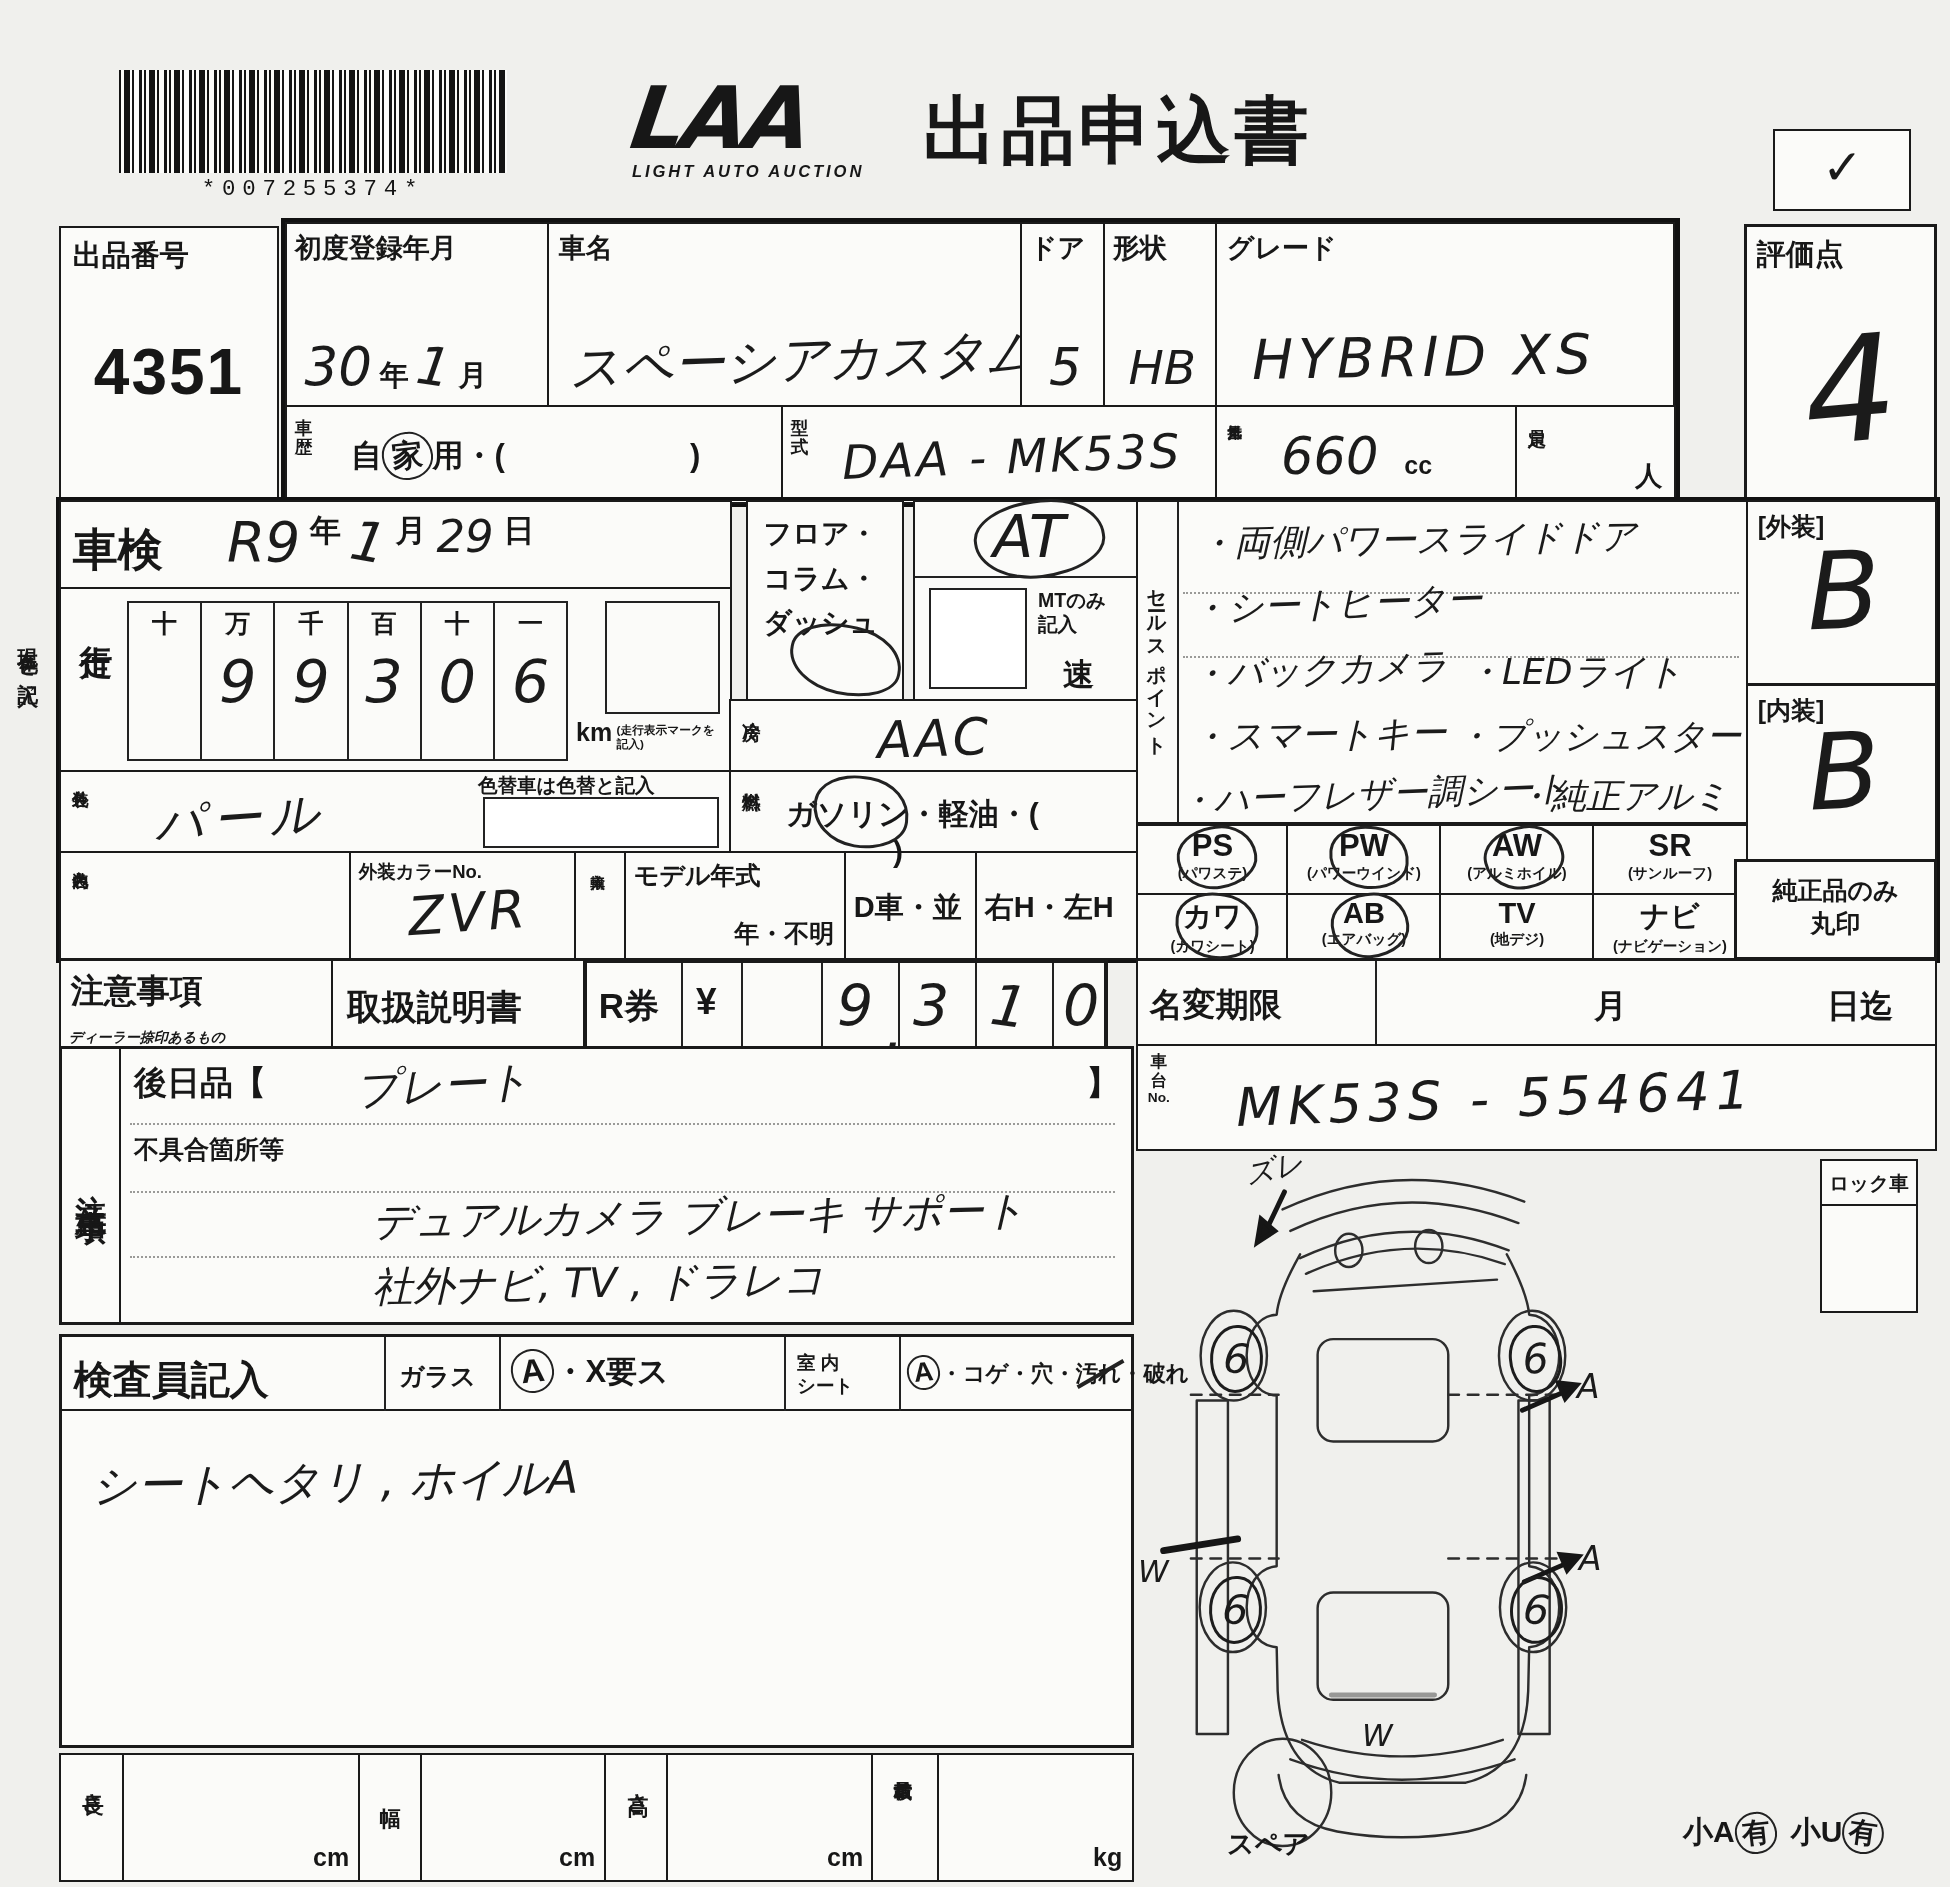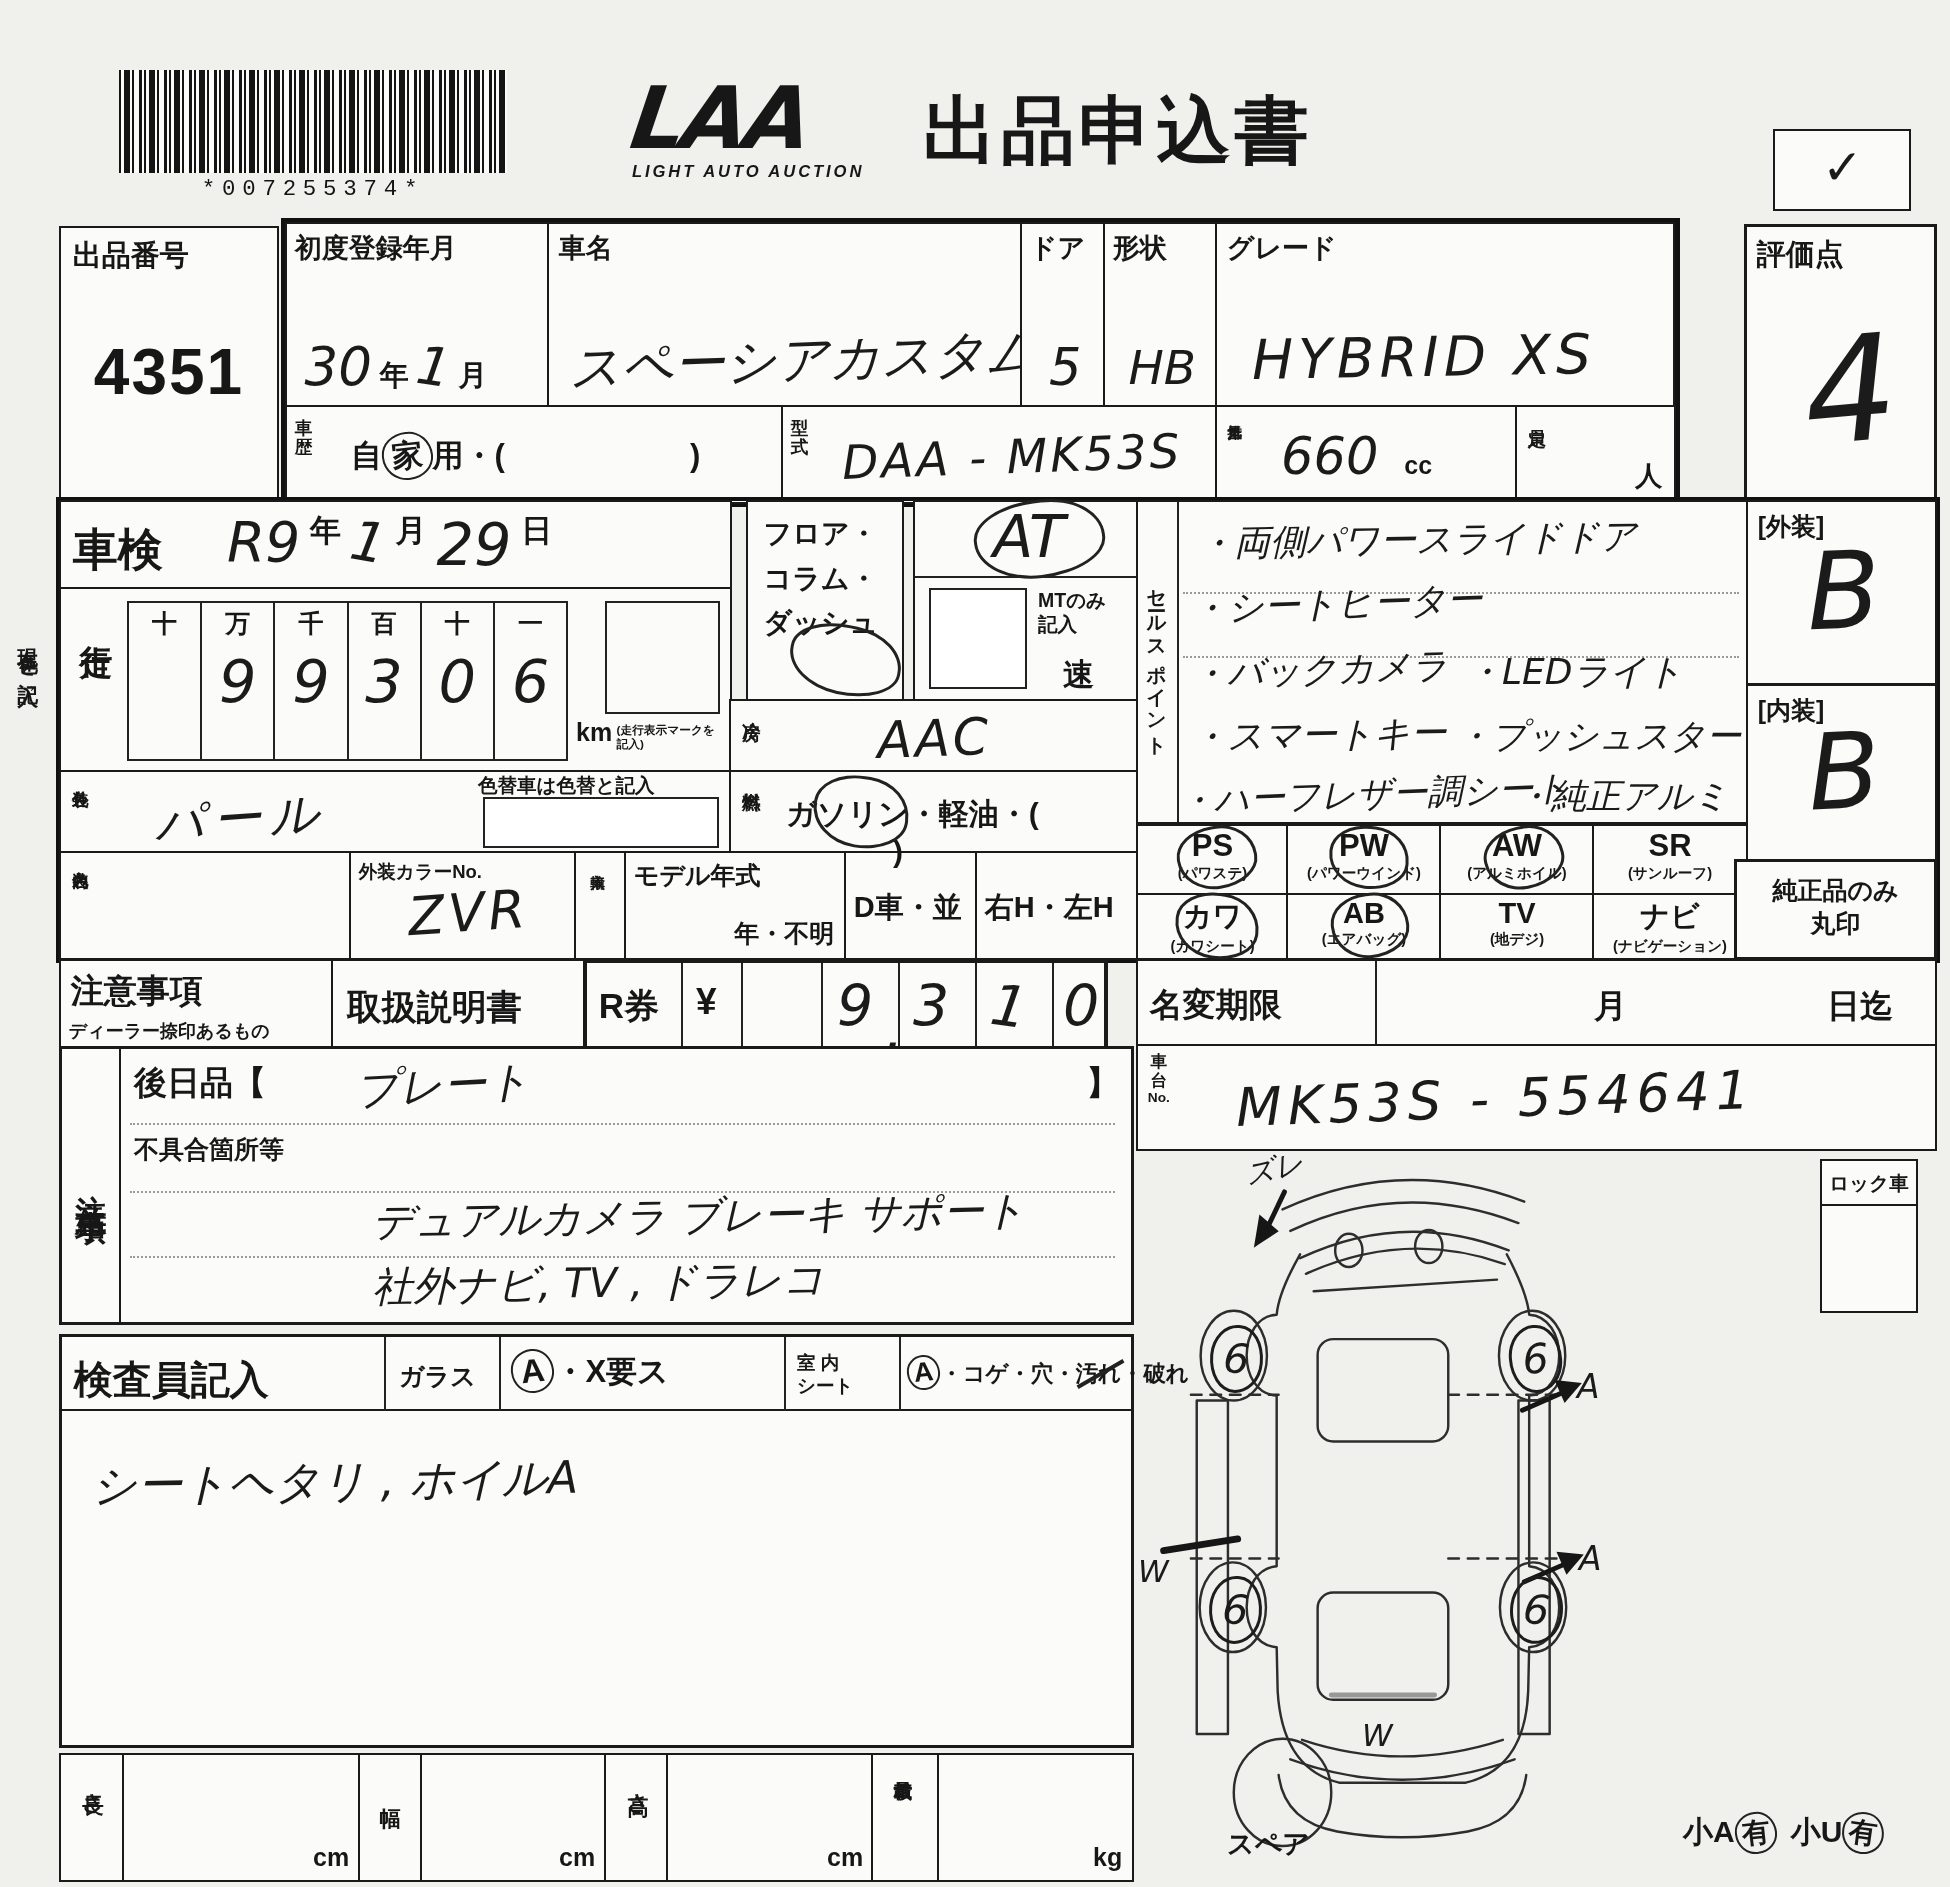--- a/index.html
+++ b/index.html
@@ -111,21 +111,21 @@
 
   <div class="a nf" style="left:56px;top:497px;width:1884px;height:466px;border:4.9px solid #111;"></div>
 
   <div class="cell" style="left:59px;top:500px;width:673px;height:90px;">
     <div class="pl" style="position:absolute;left:11.7px;top:17.6px;font-size:45px;">車検</div>
     <div style="position:absolute;left:166px;top:7.8px;display:flex;align-items:flex-start;gap:9.8px;">
       <span class="hw" style="font-size:55px;">R9</span>
       <span class="pl" style="font-size:31px;">年</span>
       <span class="hw" style="font-size:55px;transform:rotate(10deg);">1</span>
       <span class="pl" style="font-size:31px;">月</span>
-      <span class="hw" style="font-size:59px;">29</span>
+      <span class="hw" style="font-size:45px;">29</span>
       <span class="pl" style="font-size:31px;">日</span>
     </div>
   </div>
 
   <div class="cell" style="left:59px;top:587px;width:673px;height:186px;">
     <div class="pl vt" style="position:absolute;left:11.7px;top:31px;font-size:33px;">走行</div>
     <div class="a b2" style="left:66px;top:11.7px;width:441px;height:160px;border:2px solid #222;display:flex;">
       <div style="flex:1;display:flex;flex-direction:column;align-items:center;">
         <span class="pl" style="font-size:25px;margin-top:3.9px;">十</span>
         <span class="hw" style="font-size:59px;margin-top:7.8px;"></span>
@@ -283,21 +283,21 @@
     <div class="pl" style="position:absolute;left:9.8px;top:7.8px;font-size:25px;">[内装]</div>
     <div class="hw" style="position:absolute;left:60px;top:25px;font-size:105px;transform:rotate(-3deg);">B</div>
   </div>
   <div class="cell b4" style="left:1734px;top:859px;width:203px;height:101px;text-align:center;">
     <div class="pl" style="font-size:25px;margin-top:11.7px;">純正品のみ</div>
     <div class="pl" style="font-size:25px;">丸印</div>
   </div>
 
   <div class="cell" style="left:59px;top:959px;width:275px;height:92px;">
     <div class="pl" style="position:absolute;left:9.8px;top:7.8px;font-size:33px;">注意事項</div>
-    <div class="pl" style="position:absolute;left:7.8px;top:58px;font-size:18px;">ディーラー捺印あるもの</div>
+    <div class="pl" style="position:absolute;left:7.8px;top:68px;font-size:14px;font-style:italic;">ディーラー捺印あるもの</div>
   </div>
   <div class="cell" style="left:331px;top:959px;width:256px;height:92px;">
     <div class="pl" style="position:absolute;left:13.7px;top:23.4px;font-size:35px;">取扱説明書</div>
   </div>
   <div class="cell b5" style="left:583px;top:959px;width:525px;height:92px;">
     <div class="pl" style="position:absolute;left:11.7px;top:19.5px;font-size:35px;">R券</div>
     <div class="a" style="left:94px;top:0;height:100%;border-left:2px solid #222;"></div>
     <div class="pl" style="position:absolute;left:109px;top:17.6px;font-size:37px;">¥</div>
     <div class="a" style="left:154px;top:0;height:100%;border-left:2px solid #222;"></div>
     <div class="a" style="left:234px;top:0;height:100%;border-left:2px solid #222;"></div>

